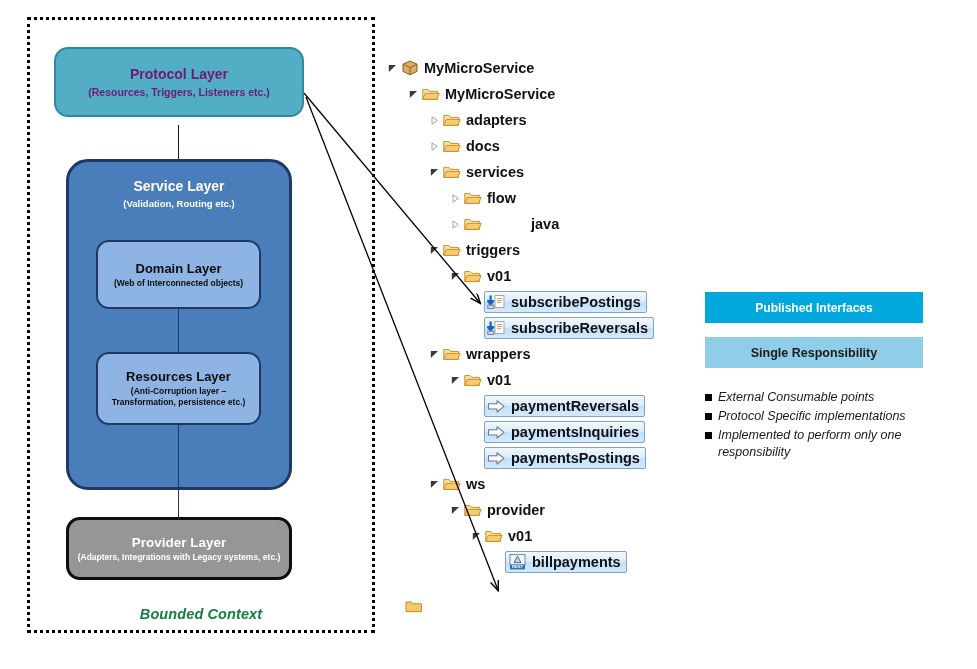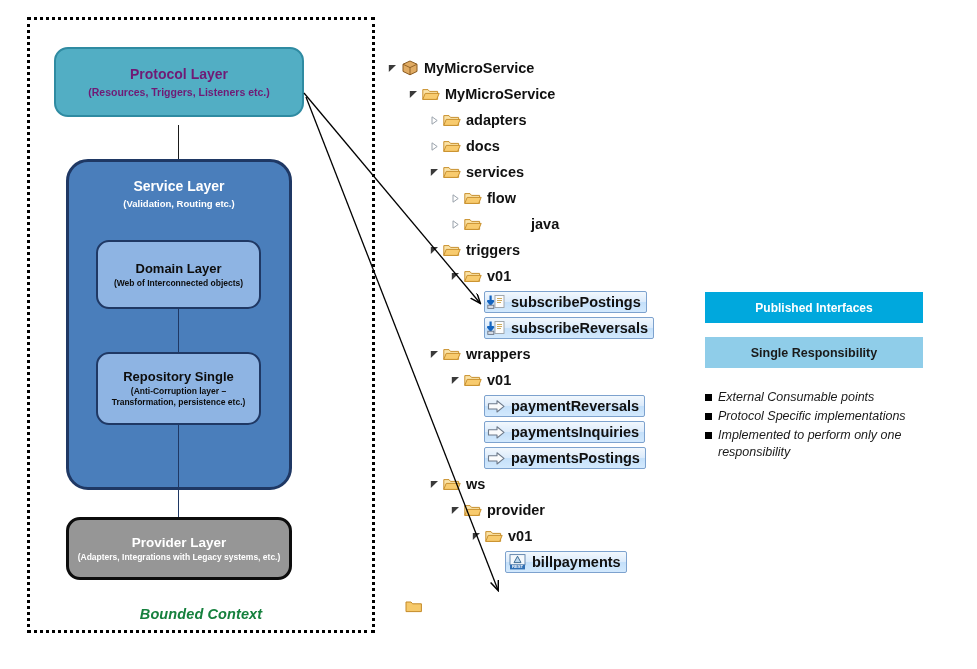--- a/index.html
+++ b/index.html
@@ -231,21 +231,21 @@
   </div>
 
   <div class="layer-box domain-layer">
     <div class="layer-title">Domain Layer</div>
     <div class="layer-sub">(Web of Interconnected objects)</div>
   </div>
 
   <div class="connector conn-2"></div>
 
   <div class="layer-box repository-layer">
-    <div class="layer-title">Repository Single</div>
+    <div class="layer-title">Resources Layer</div>
     <div class="layer-sub">(Anti-Corruption layer –</div>
     <div class="layer-sub">Transformation, persistence etc.)</div>
   </div>
 
   <div class="connector conn-3"></div>
 
   <div class="layer-box provider-layer">
     <div class="layer-title">Provider Layer</div>
     <div class="layer-sub">(Adapters, Integrations with Legacy systems, etc.)</div>
   </div>

